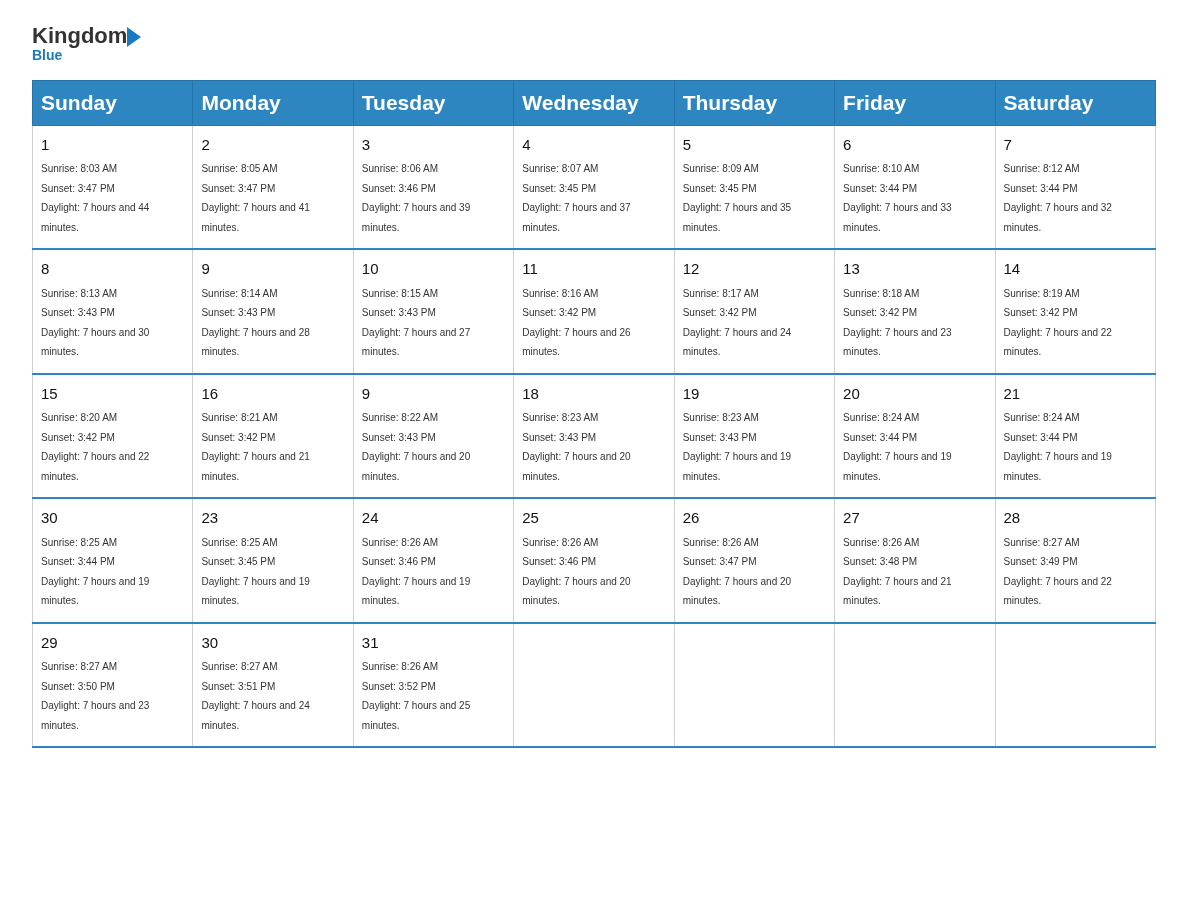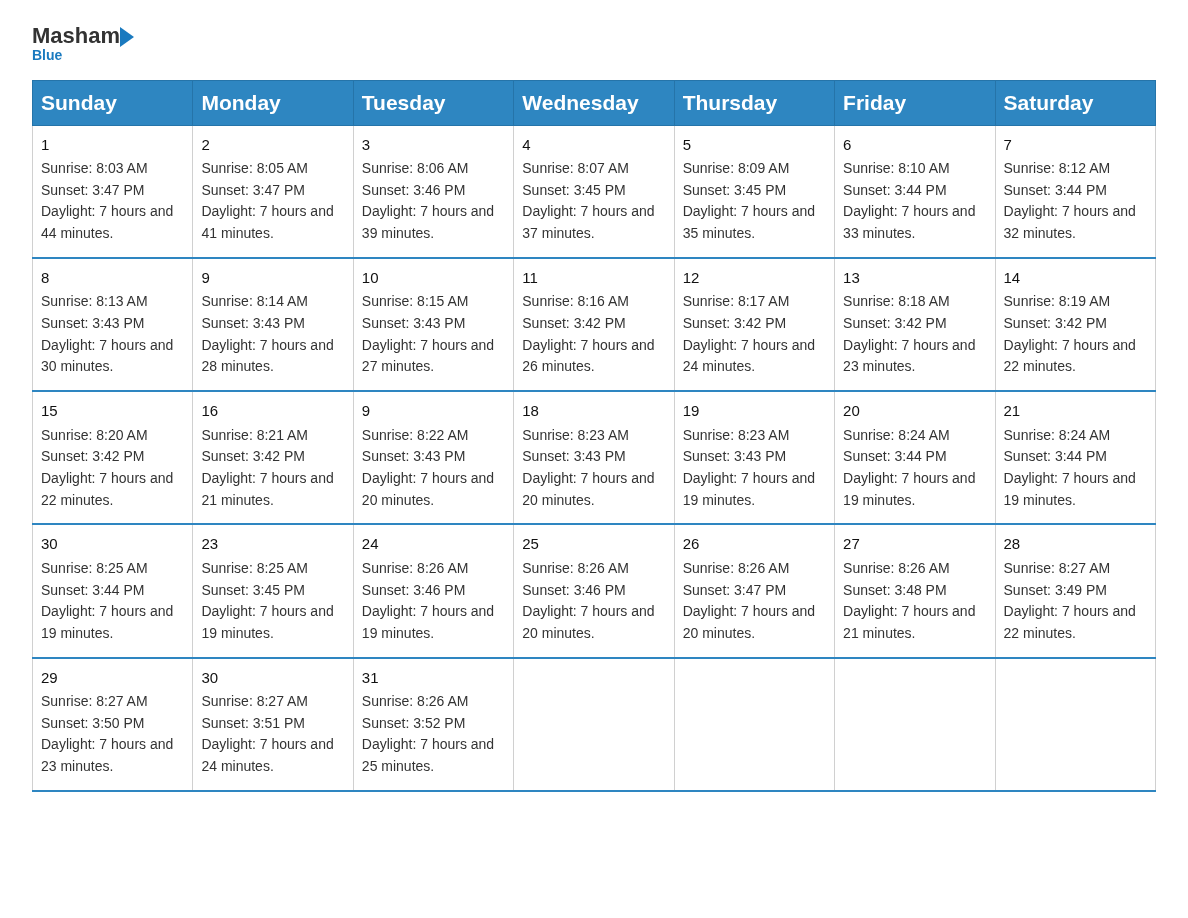--- a/index.html
+++ b/index.html
@@ -76,42 +76,42 @@
       line-height: 1.5;
     }
     .day-number {
       font-size: 15px;
       font-weight: normal;
       color: #111;
       display: block;
       margin-bottom: 2px;
     }
     .day-info {
-      font-size: 14px;
+      font-size: 10px;
       color: #333;
       line-height: 1.55;
     }
     tbody tr td:first-child .day-number {
       color: #111;
     }
     tbody tr {
       border-bottom: 2px solid #2e86c1;
     }
     .empty-cell {
       background: #fff;
     }
   </style>
 </head>
 <body>
 
 <div class="header-row">
   <div class="logo">
     <div style="display:flex; flex-direction:column; line-height:1.1;">
       <div style="display:flex; align-items:center;">
-        <span class="logo-text-general">Masham</span>
+        <span class="logo-text-general">Kingdom</span>
         <div class="logo-triangle"></div>
       </div>
       <span class="logo-text-blue">Blue</span>
     </div>
   </div>
 </div>
 
 <table>
   <thead>
     <tr>

